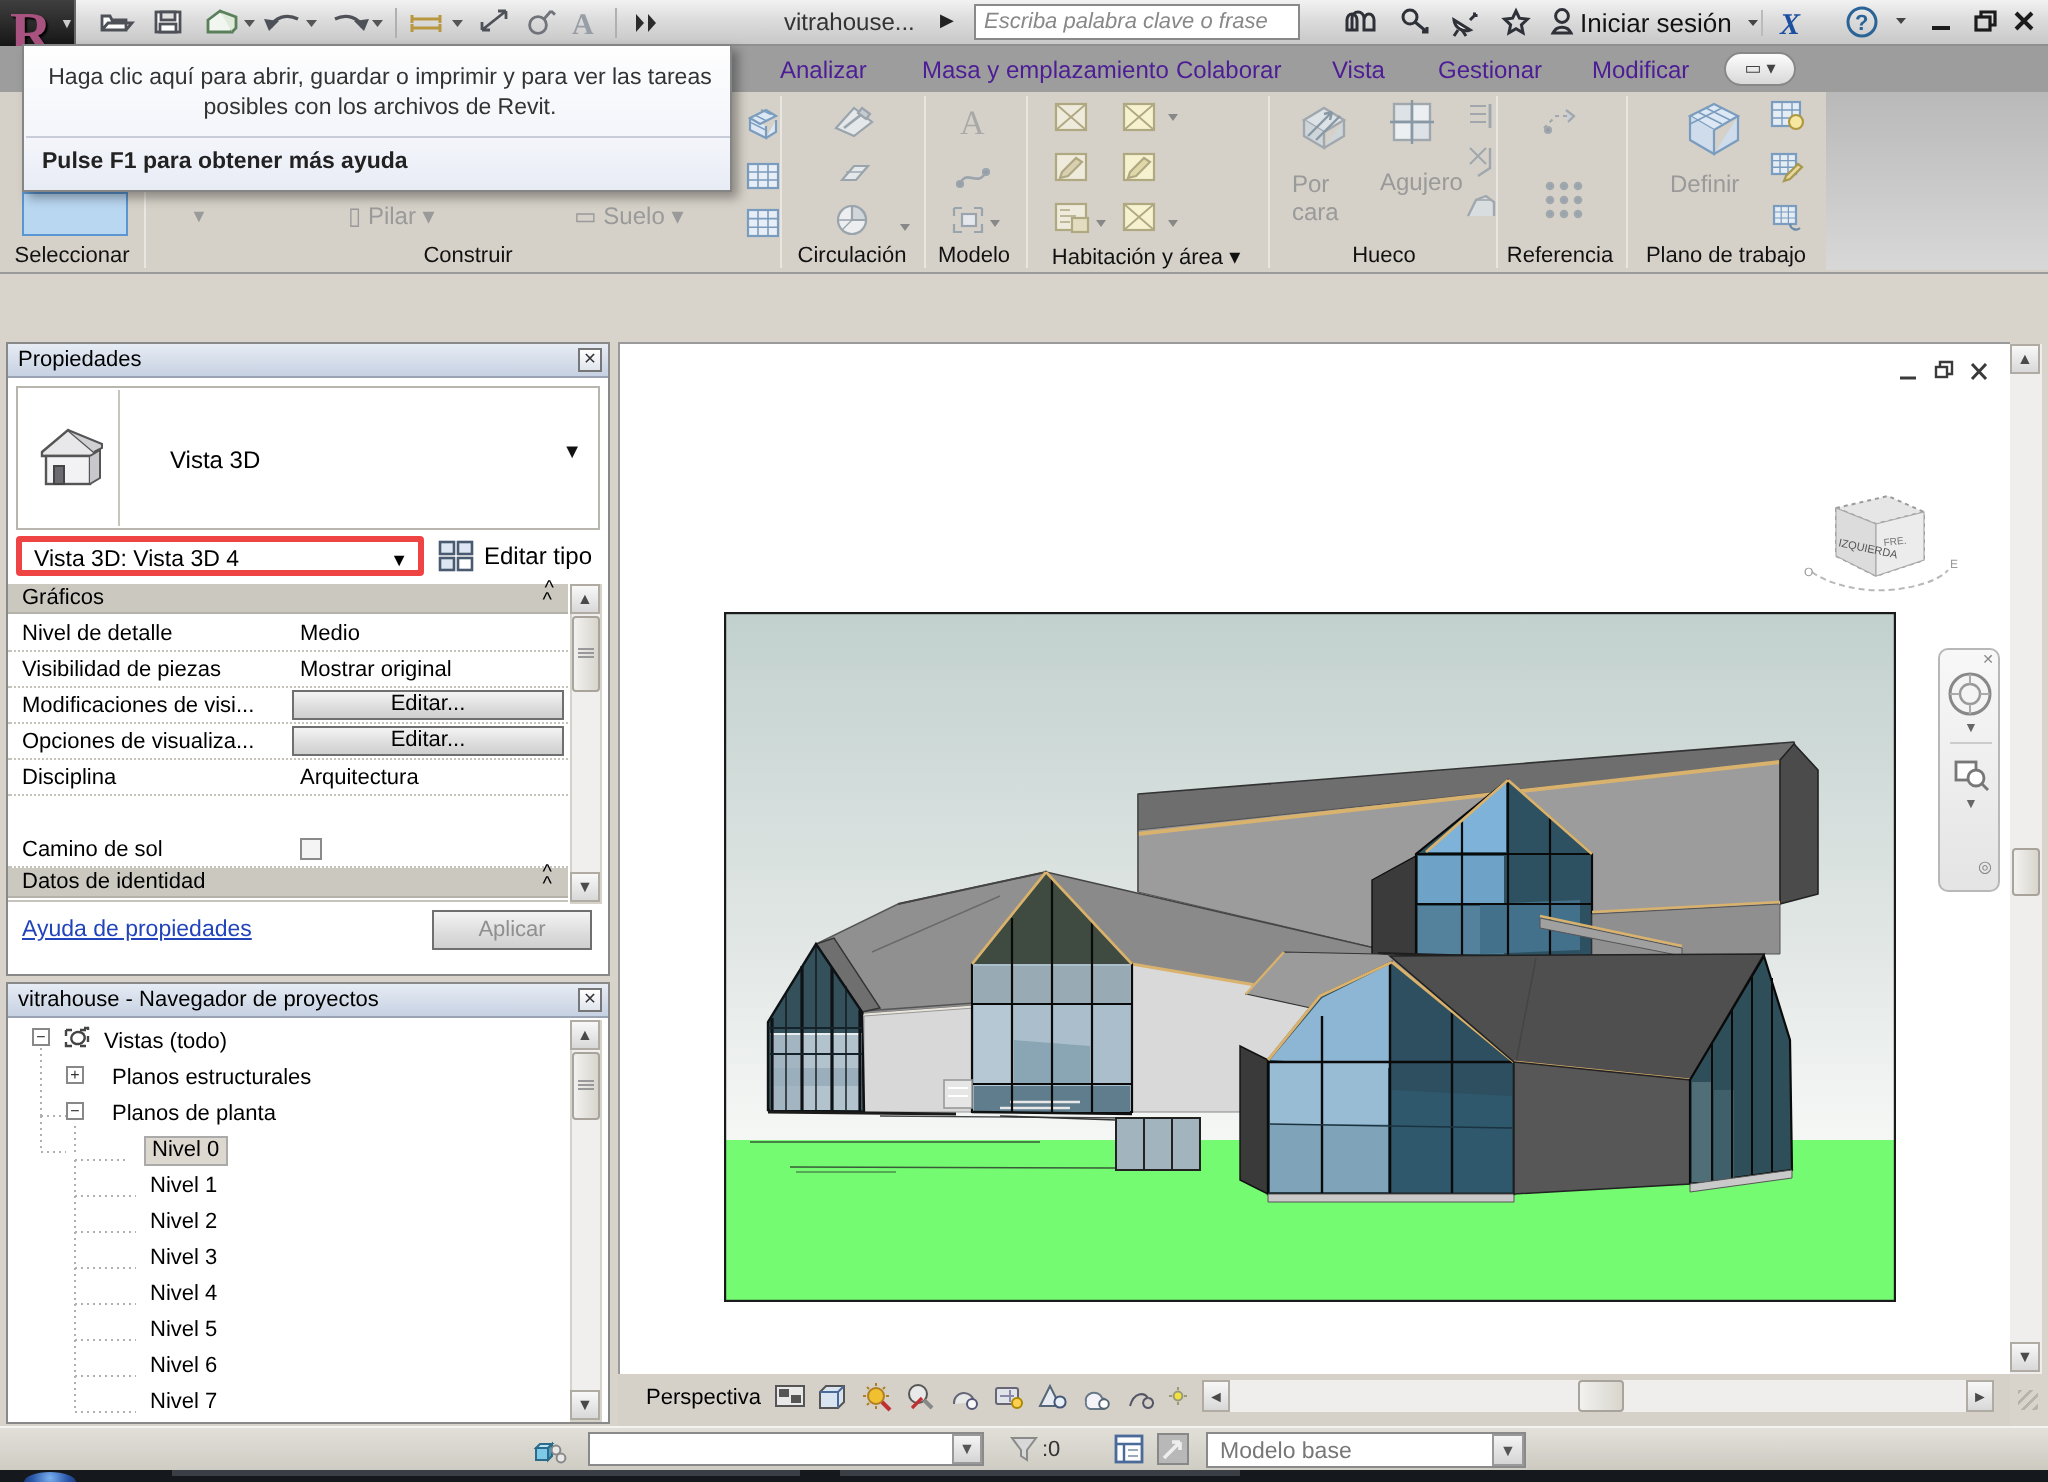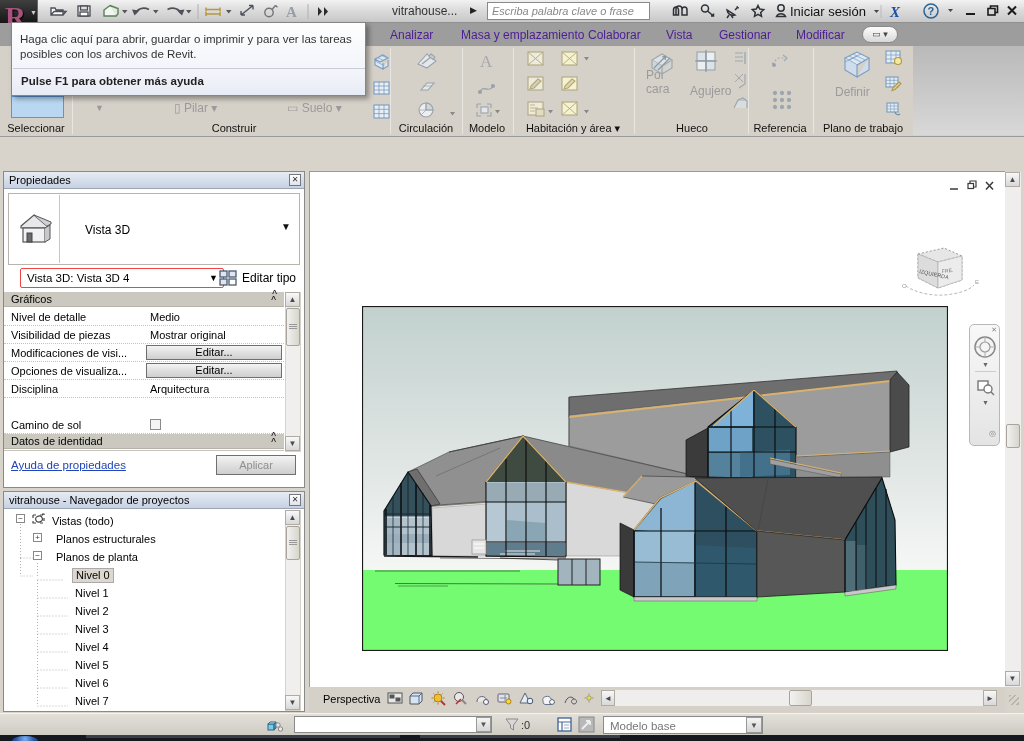--- a/index.html
+++ b/index.html
@@ -18,21 +18,21 @@
 #tabpill{left:862px;top:26px;width:36px;height:17px;background:linear-gradient(#fdfdfd,#d8d8d8);border:1px solid #888;border-radius:9px;font-size:9px;color:#444;text-align:center;line-height:15px;z-index:2;}
 
 #ribbon{left:0;top:46px;width:1024px;height:91px;background:#d5d1c8;border-bottom:1px solid #9a9a9a;}
 #ribbon .plabel{position:absolute;top:76px;font-size:11px;color:#111;width:120px;text-align:center;}
 .psep{position:absolute;top:2px;width:1px;height:86px;background:#bbb8b0;border-right:1px solid #e8e6e0;}
 #ribbonend{left:913px;top:0;width:111px;height:89px;background:linear-gradient(#b9b9b9,#d8d8d8);}
 .gbt{color:#9a9a9a;font-size:12px;position:absolute;}
 #selbtn{left:11px;top:50px;width:53px;height:22px;background:#b9d7f1;border:1px solid #5a96d2;}
 
 #tooltip{left:11px;top:22px;width:355px;height:74px;background:linear-gradient(#fefefe,#f2f4fa 70%,#e7ebf4);border:1px solid #858585;box-shadow:3px 3px 5px rgba(0,0,0,0.35);z-index:50;font-size:11.5px;color:#333;}
-#tooltip .l1{position:absolute;left:8px;top:9px;width:340px;line-height:15px;}
+#tooltip .l1{position:absolute;left:8px;top:9px;width:340px;line-height:15px;text-align:center;}
 #tooltip hr{position:absolute;left:1px;top:45px;width:352px;border:none;border-top:1px solid #c8cdd8;}
 #tooltip .l2{position:absolute;left:9px;top:52px;font-weight:bold;color:#222;}
 
 .panel{position:absolute;background:#fff;border:1px solid #898989;}
 .ptitle{position:absolute;left:0;top:0;right:0;height:17px;background:linear-gradient(#e7ecf4,#c6d1e2);border-bottom:1px solid #9aa4b5;font-size:11px;color:#000;padding:2px 0 0 5px;}
 .pclose{position:absolute;top:2px;right:3px;width:12px;height:12px;border:1px solid #777;background:linear-gradient(#fff,#dfe4ec);font-size:8px;line-height:10px;text-align:center;color:#333;}
 
 .prow{position:absolute;left:0;height:18px;font-size:11px;color:#000;border-bottom:1px dotted #c6c3bc;width:280px;}
 .prow .c1{position:absolute;left:7px;top:3px;white-space:nowrap;overflow:hidden;width:130px;}
 .prow .c2{position:absolute;left:146px;top:3px;white-space:nowrap;}
@@ -151,21 +151,21 @@
 <div class="tab" style="left:719px;">Gestionar</div>
 <div class="tab" style="left:796px;">Modificar</div>
 <div id="tabpill" class="abs">▭ ▾</div>
 
 <div id="ribbon" class="abs">
   <div id="ribbonend" class="abs"></div>
   <div id="selbtn" class="abs"></div>
   <div class="gbt" style="left:95px;top:57px;font-size:9px;">▼</div>
   <div class="gbt" style="left:174px;top:55px;">▯ Pilar ▾</div>
   <div class="gbt" style="left:287px;top:55px;">▭ Suelo ▾</div>
-  <div class="gbt" style="left:646px;top:22px;width:40px;text-align:left;line-height:14px;">Por<br>cara</div>
+  <div class="gbt" style="left:646px;top:39px;width:40px;text-align:left;line-height:14px;">Por<br>cara</div>
   <div class="gbt" style="left:690px;top:38px;">Agujero</div>
   <div class="gbt" style="left:835px;top:39px;">Definir</div>
   <svg class="abs" style="left:365px;top:0;" width="548" height="76" viewBox="0 0 548 76">
 
    <g stroke="#7a9cbe" stroke-width="1.1" fill="#e8eef6">
     <g transform="translate(8,8)">
           <path d="M2 5 l8-4 l5 3 l-8 4 z M2 5 l0 6 l8 4 l0-6 M10 15 l5-3 l0-6" fill="#dce8f4"></path>
           <path d="M5 3.8 l5 2.5 m-7.5 1 l8 4 m2-8 l-5-2.5" stroke-width=".7"></path>
         </g>
     <g transform="translate(8,34)">
@@ -573,21 +573,21 @@
         <path d="M16 2 L33 9 L33 11 L29 13" fill="#d0d0d4" stroke="#555" stroke-width="1"></path>
         <rect x="5" y="15" width="22" height="14" fill="#f2f2f4" stroke="#555" stroke-width="1.2"></rect>
         <path d="M27 15 L32 12 L32 26 L27 29" fill="#c8c8cc" stroke="#555" stroke-width="1"></path>
         <rect x="9" y="20" width="5" height="9" fill="#6a6a70" stroke="#444" stroke-width="1"></rect>
       </g>
         </svg>
     </div>
     <div class="abs" style="left:76px;top:29px;font-size:12px;">Vista 3D</div>
     <div class="abs" style="right:8px;top:27px;font-size:10px;color:#111;">▼</div>
   </div>
-  <div class="abs" style="left:16px;top:96px;width:204px;height:20px;background:#fff;border:1px solid #ef4444;border-radius:2px;">
+  <div class="abs" style="left:4px;top:96px;width:204px;height:20px;background:#fff;border:3px solid #ef4444;border-radius:2px;">
     <div class="abs" style="left:6px;top:3px;font-size:11.5px;">Vista 3D: Vista 3D 4</div>
     <div class="abs" style="right:5px;top:4px;font-size:9px;">▼</div>
   </div>
   <svg class="abs" style="left:214px;top:96px;" width="20" height="20" viewBox="0 0 20 20" fill="none" stroke="#4a5a70" stroke-width="1.3">
     <rect x="2" y="3" width="7" height="6" fill="#dde6f2"></rect>
       <rect x="11" y="3" width="7" height="6" fill="#dde6f2"></rect>
     <rect x="2" y="11" width="7" height="6" fill="#dde6f2"></rect>
       <rect x="11" y="11" width="7" height="6" fill="#fff"></rect>
   </svg>
   <div class="abs" style="left:238px;top:99px;font-size:12px;">Editar tipo</div>

